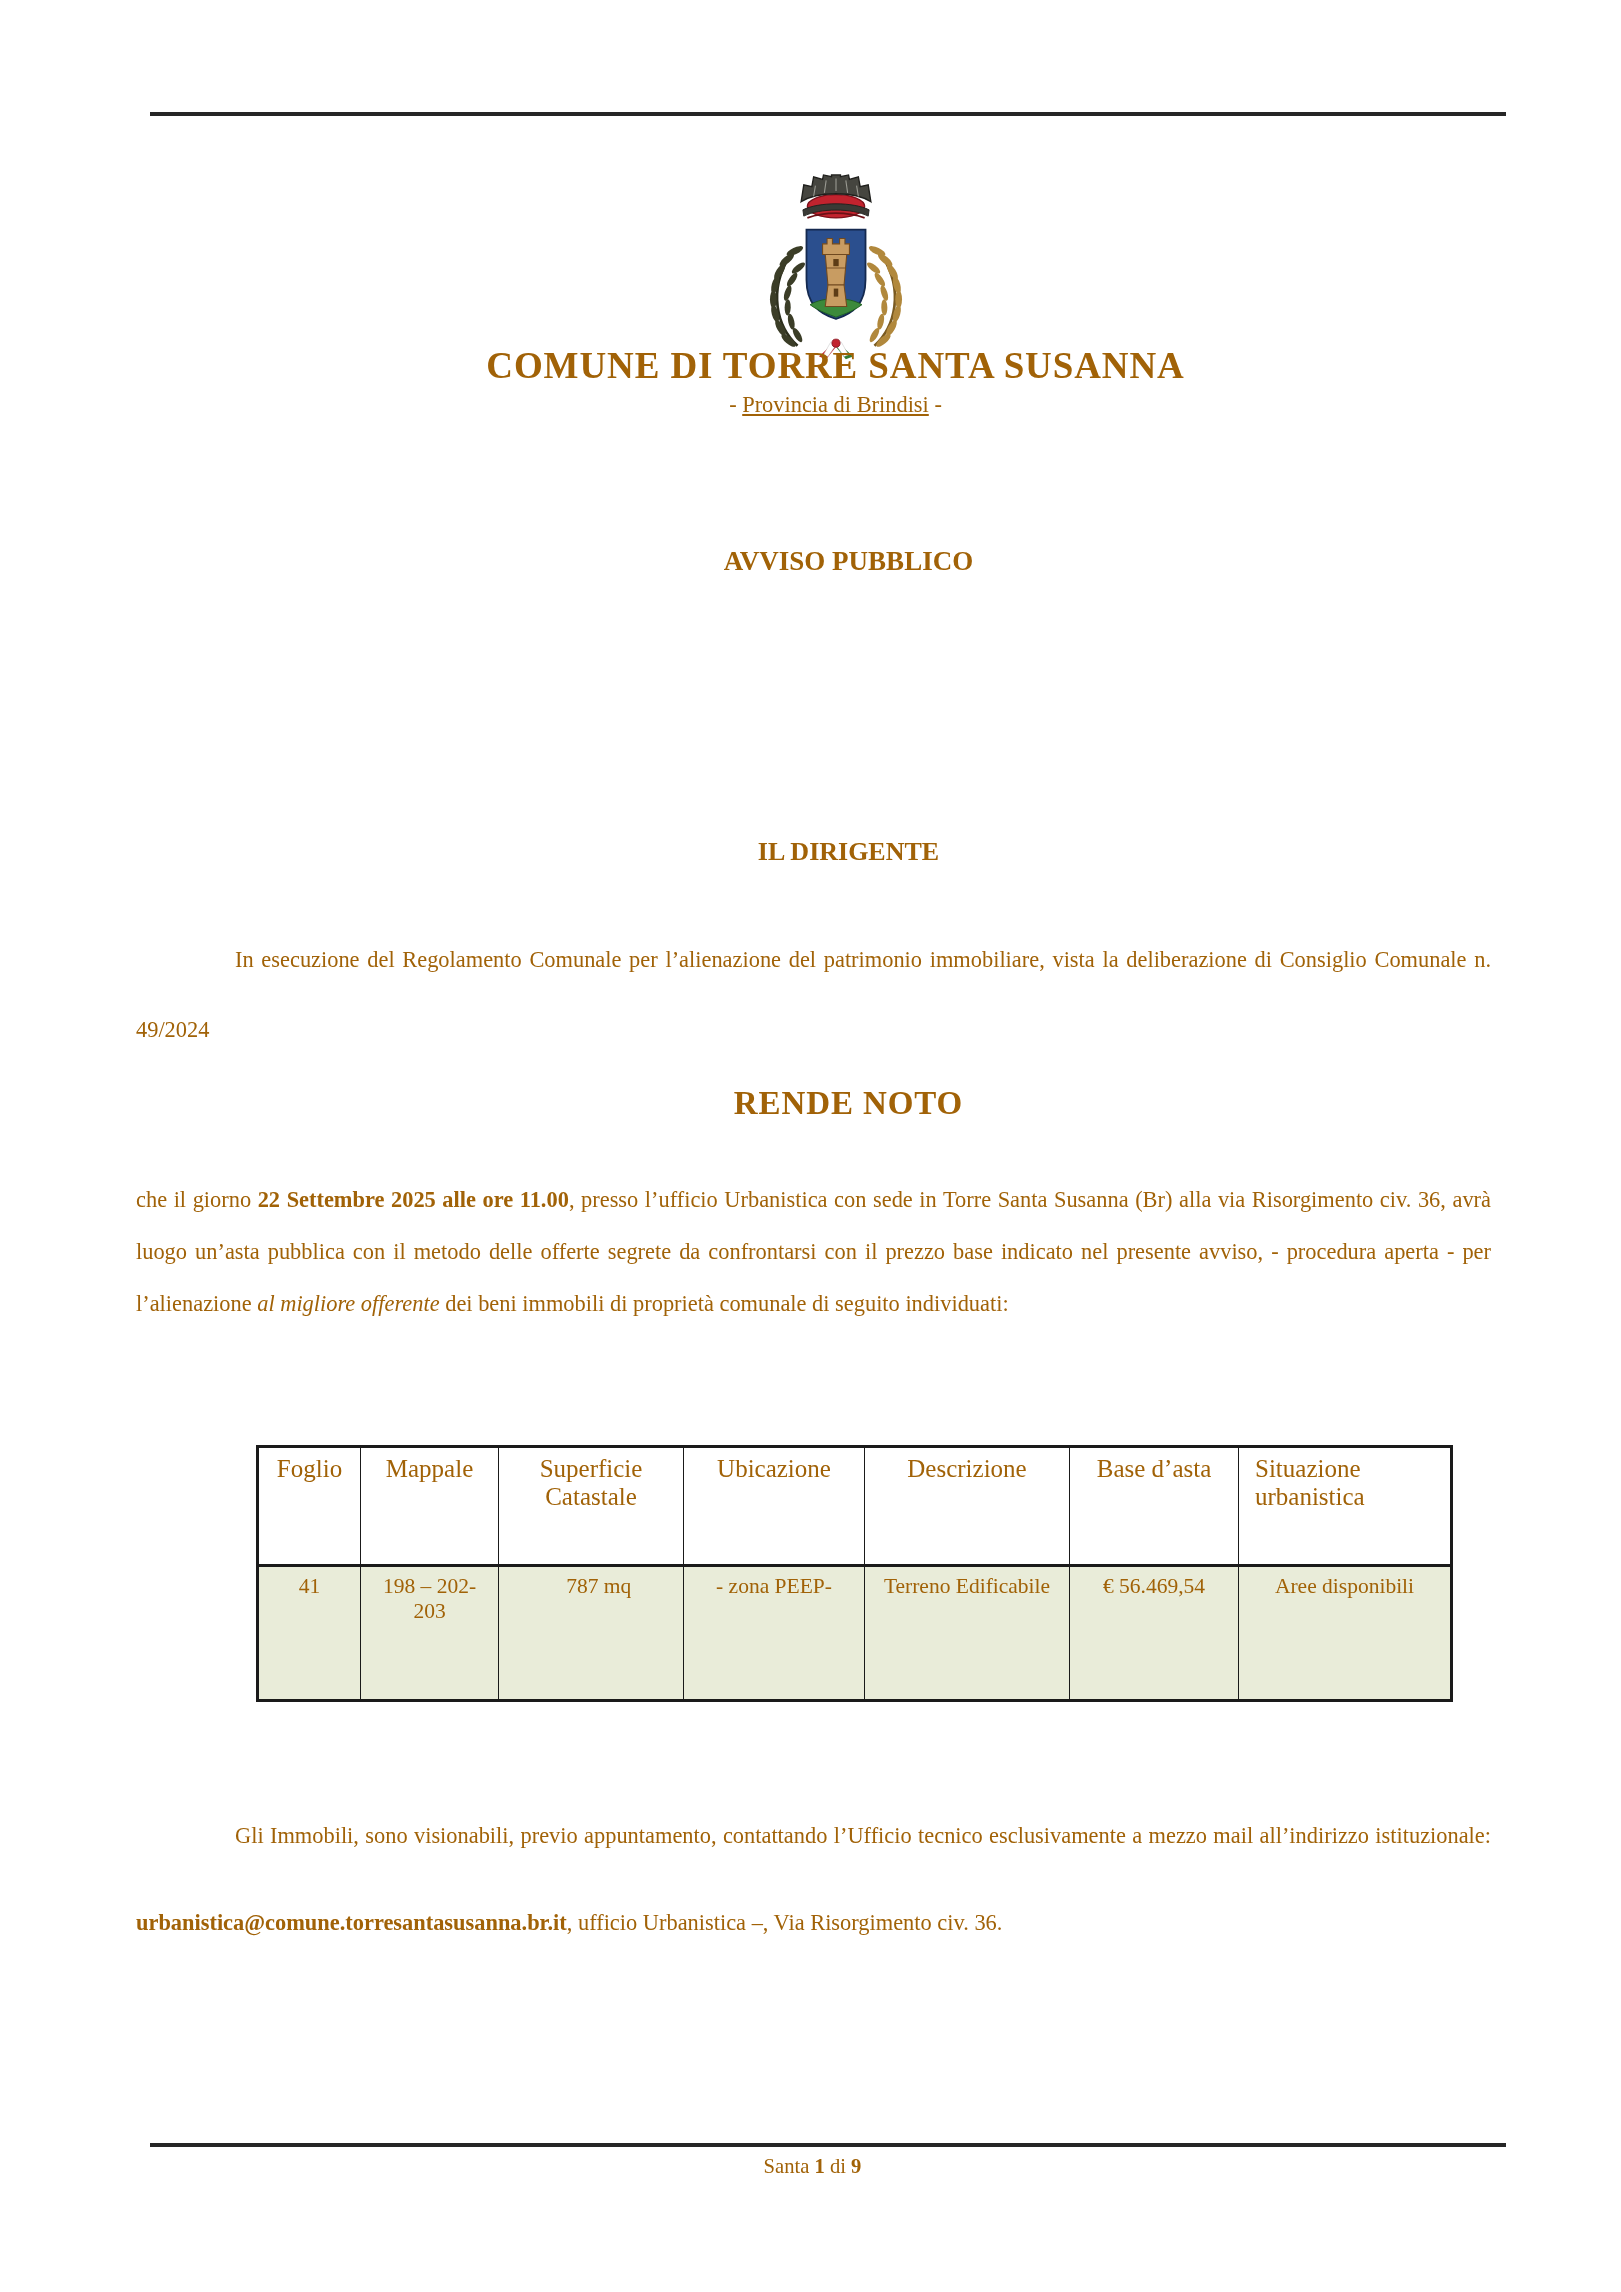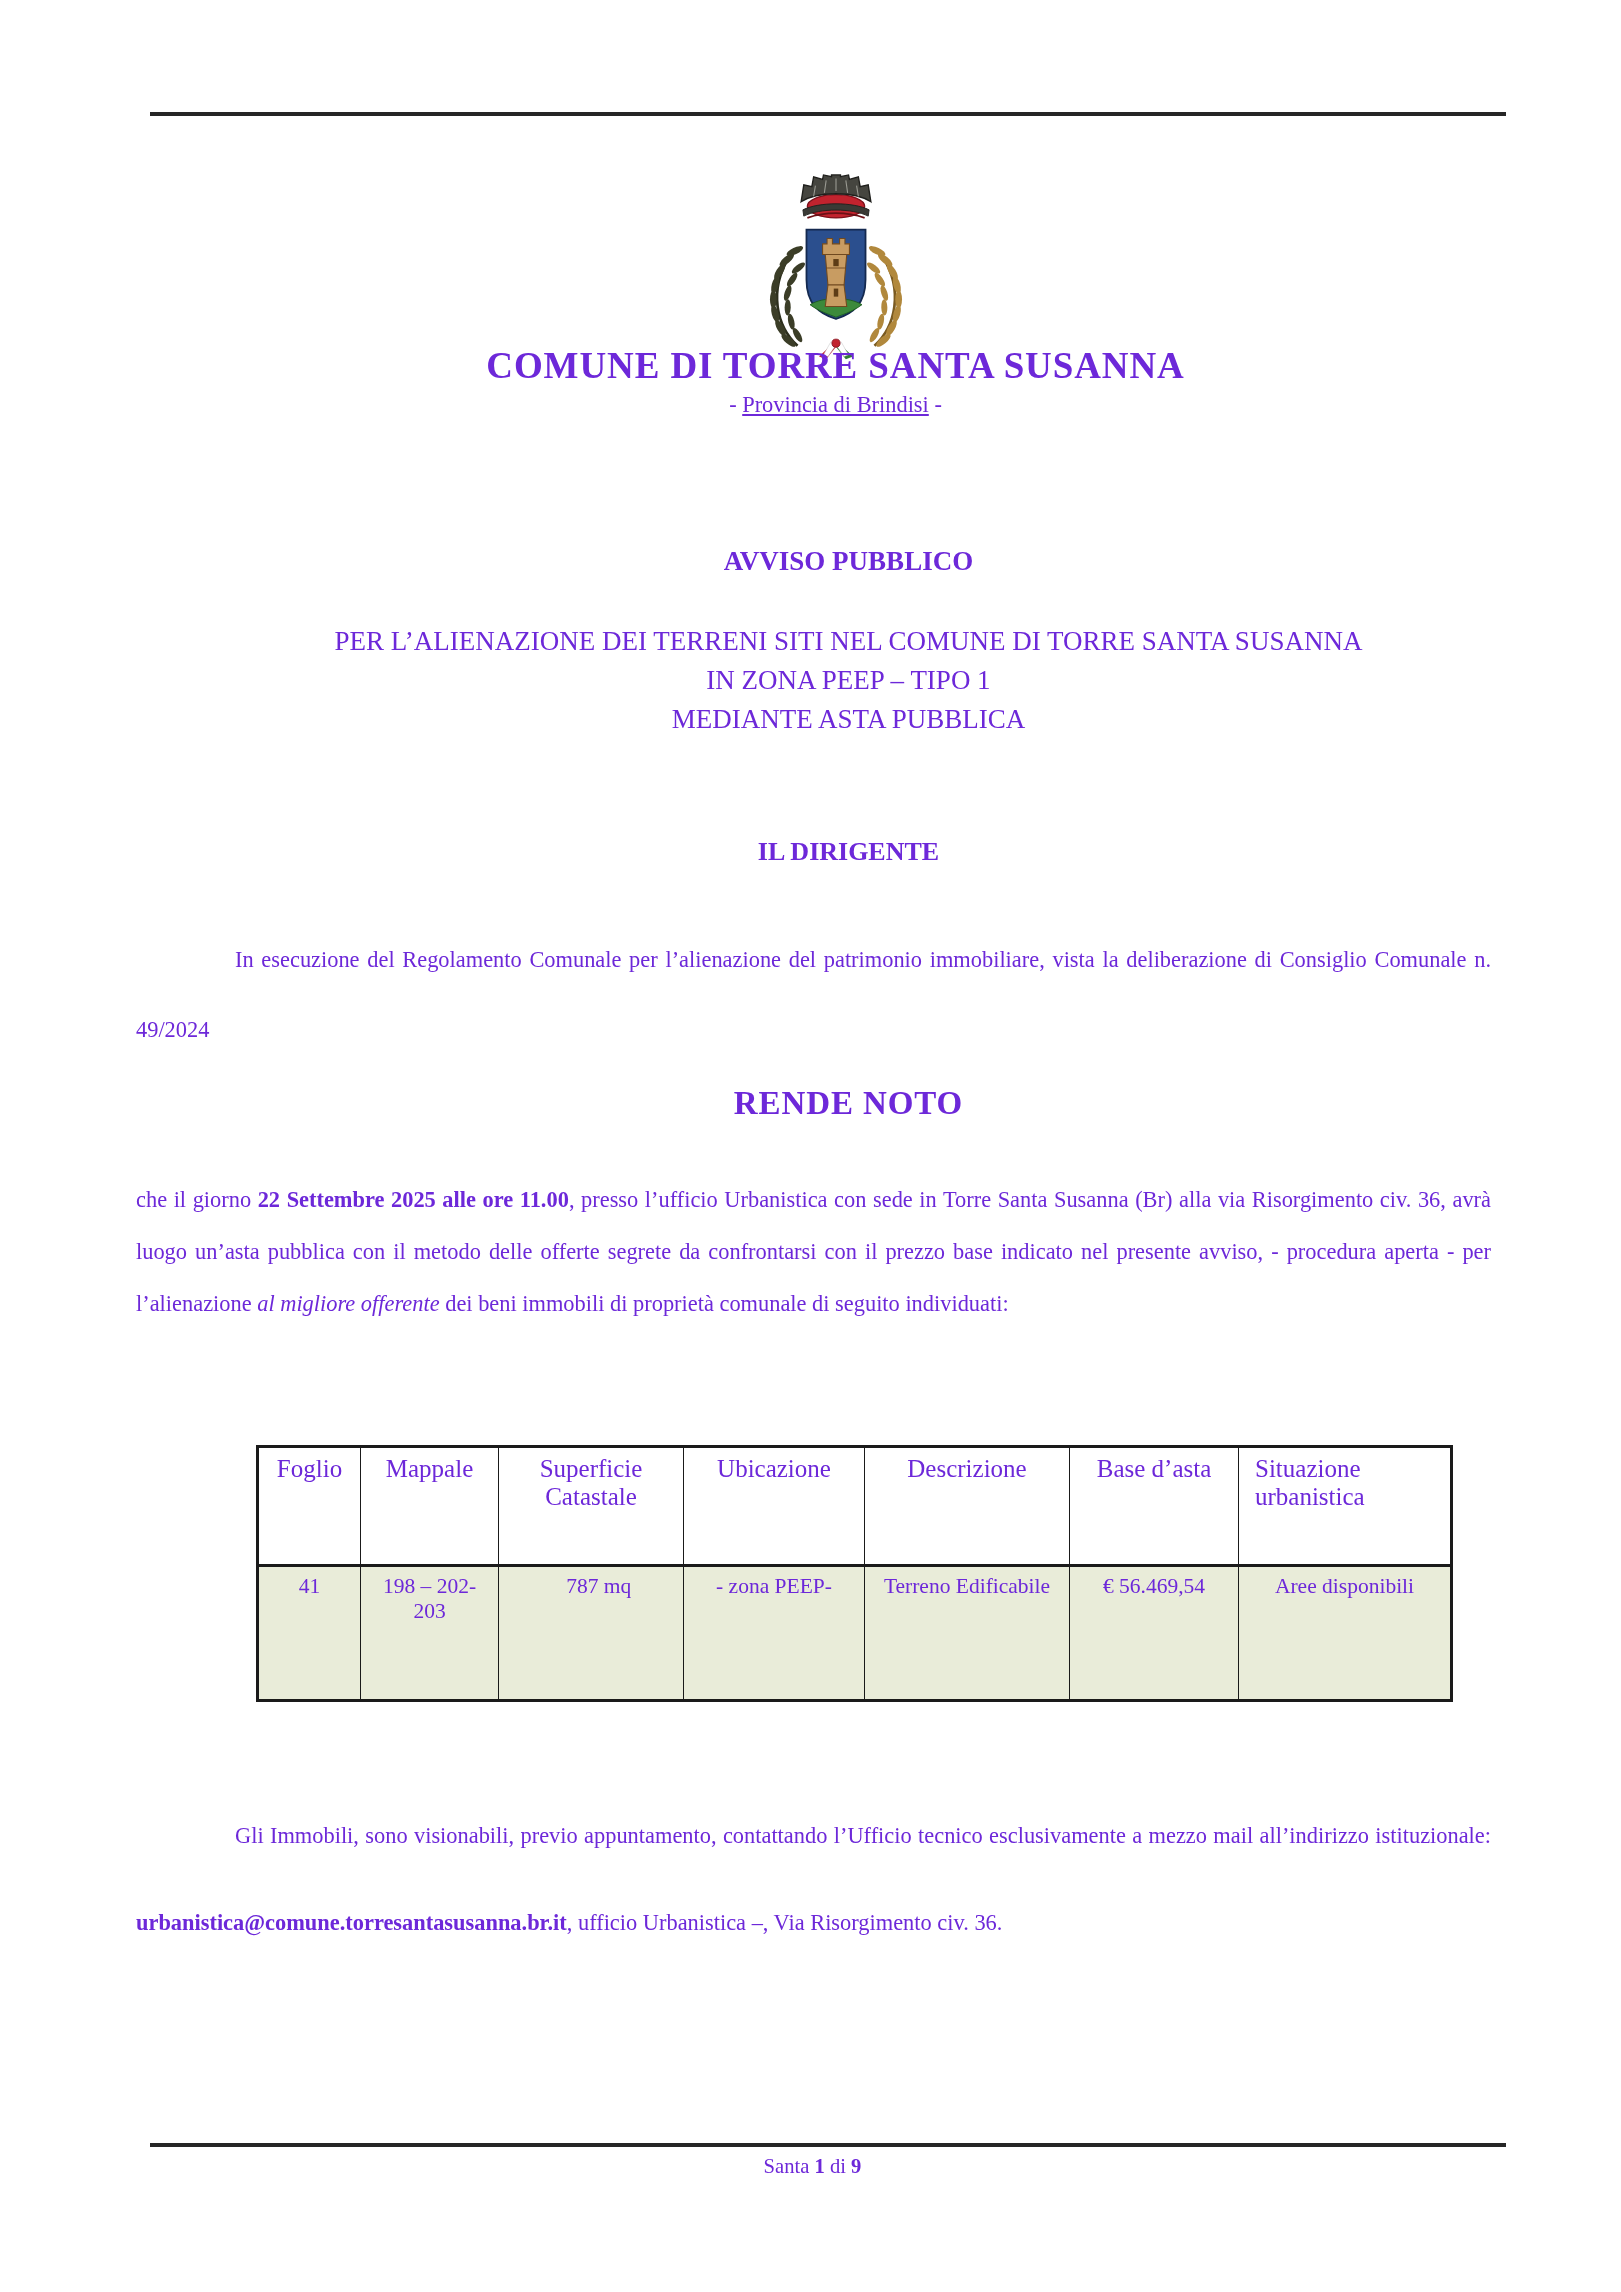--- a/index.html
+++ b/index.html
@@ -2,21 +2,21 @@
 <html style="font-size:14.3px"><head>
 <meta charset="utf-8">
 <style>
   html, body { margin: 0; padding: 0; background: #ffffff; }
   .page {
     position: relative;
     width: 1621px;
     height: 2293px;
     background: #ffffff;
     font-family: "Liberation Serif", "DejaVu Serif", serif;
-    color: #6d28d9;
+    color: #a16207;
     overflow: hidden;
   }
   .rule {
     position: absolute;
     left: 150px;
     width: 1356px;
     height: 3.6px;
     background: #262626;
   }
   .rule-top { top: 112px; }
@@ -163,25 +163,20 @@
     </svg>
   </div>
 
   <div class="center-block hdr-shift municipality">COMUNE DI TORRE SANTA SUSANNA</div>
 
   <div class="center-block hdr-shift province"><span>- </span><span class="u">Provincia di Brindisi</span><span> -</span></div>
 
 
   <div class="center-block body-shift notice-title">AVVISO PUBBLICO</div>
 
-  <div class="center-block body-shift subject">
-    <div>PER L’ALIENAZIONE DEI TERRENI SITI NEL COMUNE DI TORRE SANTA SUSANNA</div>
-    <div>IN ZONA PEEP – TIPO 1</div>
-    <div>MEDIANTE ASTA PUBBLICA</div>
-  </div>
 
   <div class="center-block body-shift dirigente">IL DIRIGENTE</div>
 
   <p class="para para1">In esecuzione del Regolamento Comunale per l’alienazione del patrimonio immobiliare, vista la deliberazione di Consiglio Comunale n. 49/2024</p>
 
   <div class="center-block body-shift rende">RENDE NOTO</div>
 
   <p class="para para2"><span>che il giorno </span><b>22 Settembre 2025 alle ore 11.00</b><span>, presso l’ufficio Urbanistica con sede in Torre Santa Susanna (Br) alla via Risorgimento civ. 36, avrà luogo un’asta pubblica con il metodo delle offerte segrete da confrontarsi con il prezzo base indicato nel presente avviso, - procedura aperta -  per l’alienazione </span><i>al migliore offerente</i><span> dei beni immobili di proprietà comunale di seguito individuati:</span></p>
 
   <table class="parcels">

